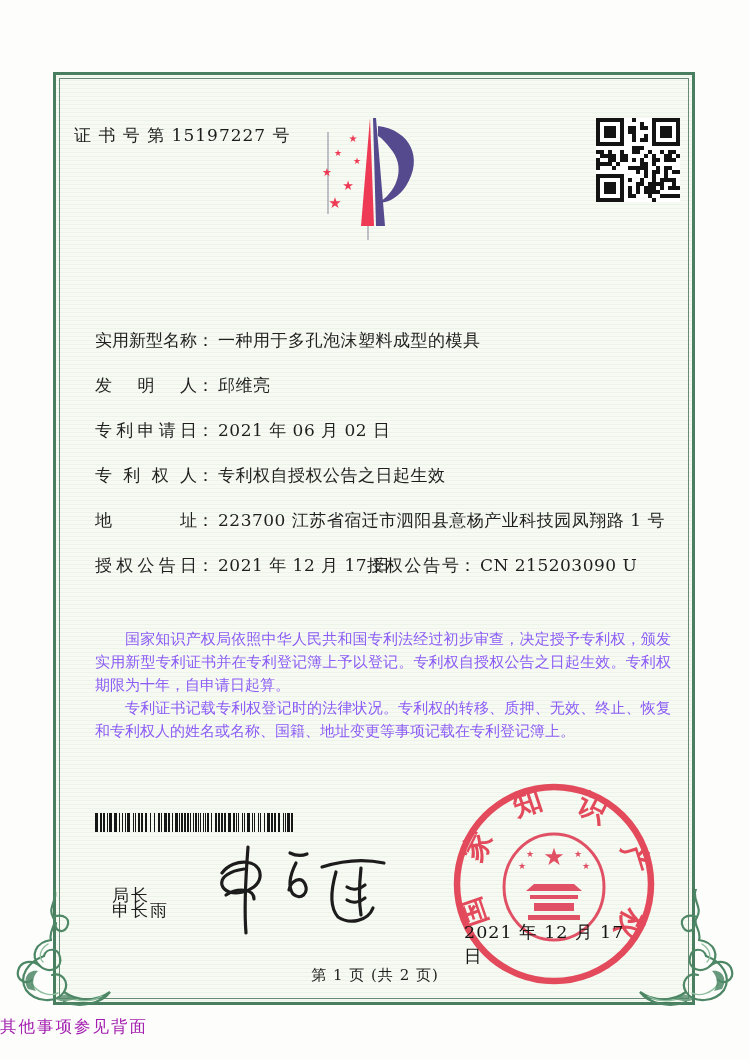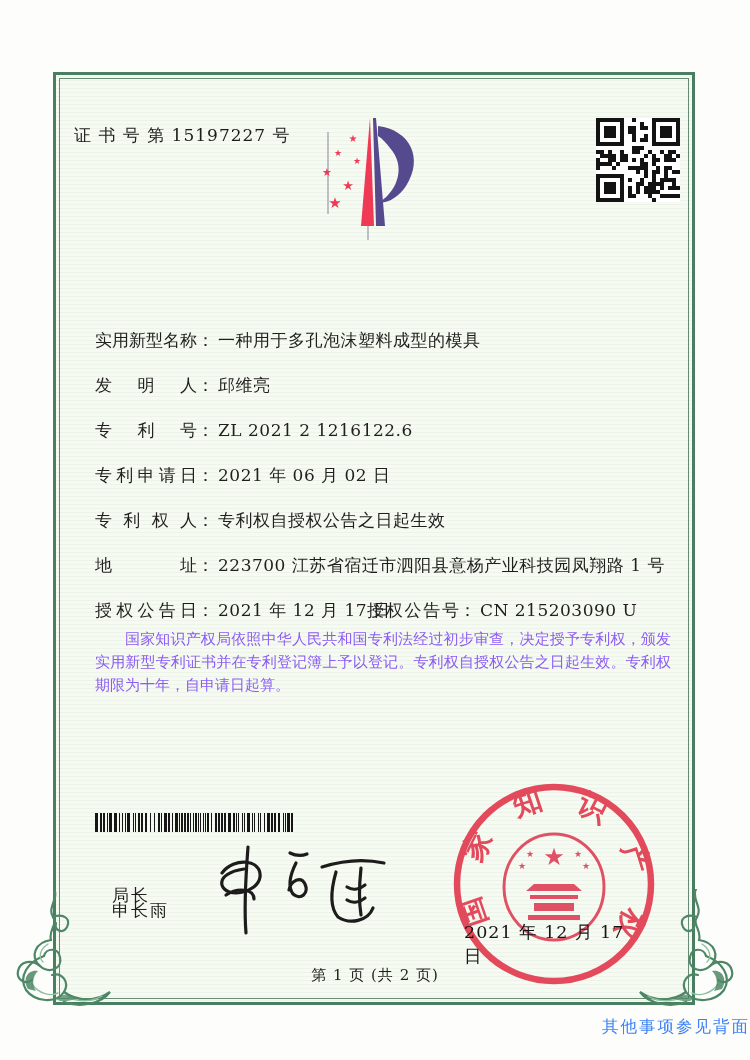--- a/index.html
+++ b/index.html
@@ -54,21 +54,21 @@
   .barcode{position:absolute; left:95px; top:813px; z-index:2;}
   .sig-title{position:absolute; left:112px; top:868px; font-size:17px; letter-spacing:2px; z-index:2;margin-top:16px;}
   .sig-name{position:absolute; left:112px; top:899px; font-size:17px; letter-spacing:2px; z-index:2;}
   .sig{position:absolute; left:210px; top:843px; z-index:2;}
   .seal{position:absolute; left:444px; top:779px; z-index:2; opacity:0.92;}
   .seal-date{
     position:absolute; left:464px; top:920px; width:170px; z-index:4;
     font-size:17.5px; letter-spacing:1px; color:#141414;
   }
   .page-num{position:absolute; left:0; top:966px; width:100%; text-align:center; font-size:15px; letter-spacing:1px; z-index:2;}
-  .note{position:absolute; left:0; top:1016px; width:100%; text-align:right; font-size:16.5px; letter-spacing:2px; z-index:2; color:#3b82f6;}
+  .note{position:absolute; left:0; top:1016px; width:100%; text-align:left; font-size:16.5px; letter-spacing:2px; z-index:2; color:#a21caf;}
 </style>
 </head>
 <body>
 
 <div class="page">
 
   <div class="paper-tint"></div>
 
   <div class="frame-outer">
     <div class="frame-inner"></div>
@@ -260,39 +260,37 @@
 
 
   <div class="fields">
     <div class="row">
       <span class="lbl">实用新型名称</span><span class="sep">：</span><span class="val">一种用于多孔泡沫塑料成型的模具</span>
     </div>
     <div class="row">
       <span class="lbl">发明人</span><span class="sep">：</span><span class="val">邱维亮</span>
     </div>
     <div class="row">
-      <span class="lbl">专利号</span><span class="sep">：</span><span class="val">ZL 2021 2 1216122.6</span>
-    </div>
-    <div class="row">
       <span class="lbl">专利申请日</span><span class="sep">：</span><span class="val">2021 年 06 月 02 日</span>
     </div>
     <div class="row">
       <span class="lbl">专利权人</span><span class="sep">：</span><span class="val">专利权自授权公告之日起生效</span>
     </div>
     <div class="row">
       <span class="lbl">地址</span><span class="sep">：</span><span class="val">223700 江苏省宿迁市泗阳县意杨产业科技园凤翔路 1 号</span>
     </div>
     <div class="row grant">
       <span class="lbl">授权公告日</span><span class="sep">：</span><span class="val">2021 年 12 月 17 日</span>
       <span class="g2"><span class="lbl2">授权公告号</span><span class="sep">：</span><span class="val">CN 215203090 U</span></span>
     </div>
   </div>
 
   <div class="paras">
     <p>国家知识产权局依照中华人民共和国专利法经过初步审查，决定授予专利权，颁发实用新型专利证书并在专利登记簿上予以登记。专利权自授权公告之日起生效。专利权期限为十年，自申请日起算。</p>
+    <p>专利证书记载专利权登记时的法律状况。专利权的转移、质押、无效、终止、恢复和专利权人的姓名或名称、国籍、地址变更等事项记载在专利登记簿上。</p>
   </div>
 
   <svg id="barcode" class="barcode" width="205" height="19" viewBox="0 0 205 19">
       <rect x="0" y="0" width="3" height="19" fill="#161616"></rect>
       <rect x="5" y="0" width="2" height="19" fill="#161616"></rect>
       <rect x="8" y="0" width="2" height="19" fill="#161616"></rect>
       <rect x="12" y="0" width="1" height="19" fill="#161616"></rect>
       <rect x="14" y="0" width="3" height="19" fill="#161616"></rect>
       <rect x="19" y="0" width="3" height="19" fill="#161616"></rect>
       <rect x="24" y="0" width="1" height="19" fill="#161616"></rect>

